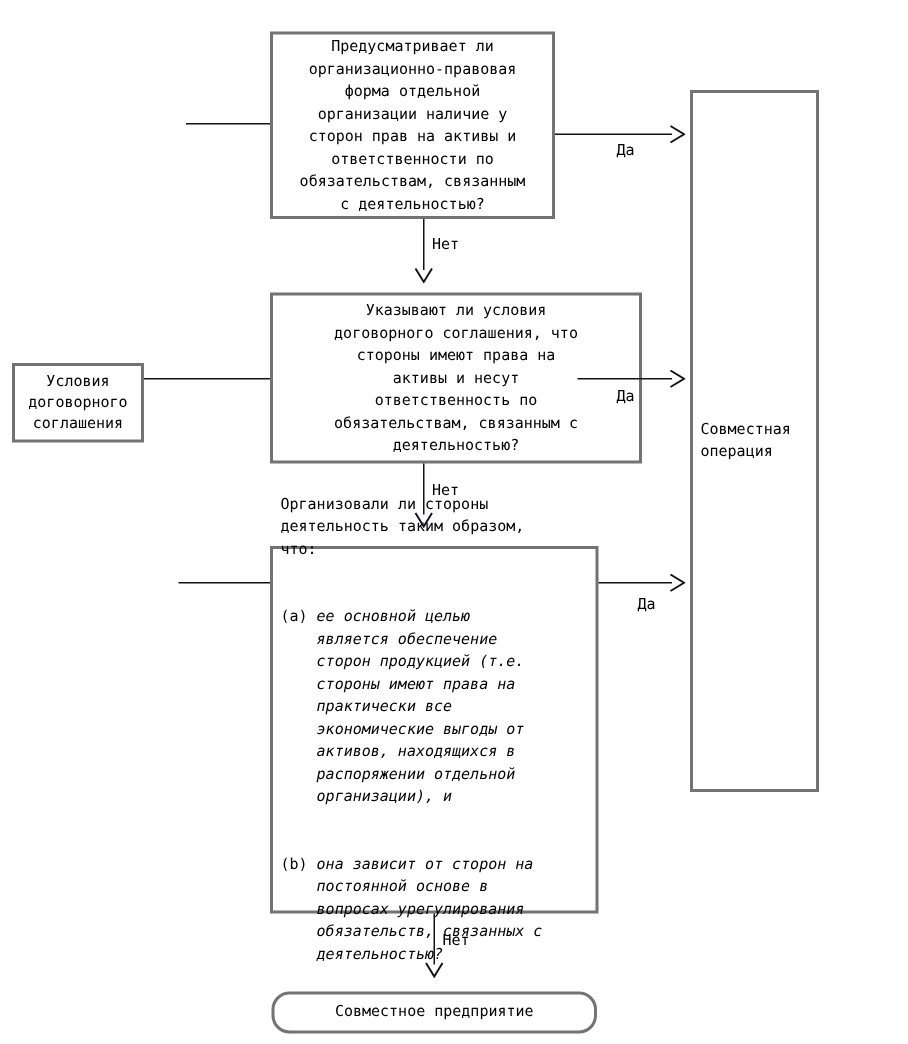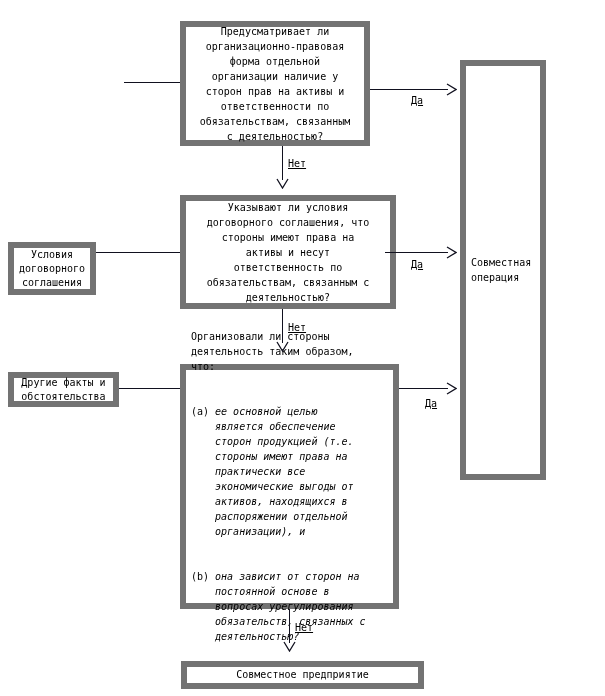--- a/index.html
+++ b/index.html
@@ -11,21 +11,21 @@
     position: relative;
     width: 605px;
     height: 696px;
     background: #ffffff;
     font-family: "DejaVu Sans Mono", "Liberation Mono", monospace;
     overflow: hidden;
   }
   .box {
     position: absolute;
     box-sizing: border-box;
-    border: 6px solid #737373;
+    border: 2px solid #737373;
     background: #ffffff;
     display: flex;
     align-items: center;
     justify-content: center;
     color: #000000;
     font-size: 10px;
     line-height: 14px;
     text-align: center;
     white-space: pre-wrap;
     letter-spacing: 0px;
@@ -61,21 +61,20 @@
     width: 11px;
     height: 13px;
   }
   .edge-label {
     position: absolute;
     color: #000000;
     font-size: 10px;
     line-height: 12px;
     font-family: "DejaVu Sans Mono", "Liberation Mono", monospace;
     white-space: nowrap;
-    text-decoration: underline;
   }
   .list-row {
     display: flex;
     align-items: flex-start;
   }
   .list-marker {
     flex: 0 0 auto;
     white-space: pre;
   }
   .list-text {
@@ -92,41 +91,37 @@
 
 <div id="canvas">
 
 
   <div class="box" style="left:8px; top:226px; width:88px; height:53px;margin-top:16px;">
     <span>Условия
 договорного
 соглашения</span>
   </div>
 
-  <div class="box" style="left:8px; top:372px; width:111px; height:35px;">
-    <span>Другие факты и
-обстоятельства</span>
-  </div>
 
   <div class="line-h" style="left:124px; top:82px; width:57px;"></div>
   <div class="line-h" style="left:96px; top:252px; width:85px;"></div>
   <div class="line-h" style="left:119px; top:388px; width:62px;"></div>
 
   <div class="box" style="left:180px; top:21px; width:190px; height:125px; font-size:10px; line-height:15px;">
     <span>Предусматривает ли
 организационно-правовая
 форма отдельной
 организации наличие у
 сторон прав на активы и
 ответственности по
 обязательствам, связанным
 с деятельностью?</span>
   </div>
 
-  <div class="box" style="left:180px; top:195px; width:216px; height:114px; font-size:10px; line-height:15px;">
+  <div class="box" style="left:180px; top:195px; width:248px; height:114px; font-size:10px; line-height:15px;">
     <span>Указывают ли условия
 договорного соглашения, что
 стороны имеют права на
 активы и несут
 ответственность по
 обязательствам, связанным с
 деятельностью?</span>
   </div>
 
   <div class="box left-align" style="left:180px; top:364px; width:219px; height:245px; font-size:10px; line-height:15px;">
@@ -186,22 +181,22 @@
     <polyline points="1,1 10,6.5 1,12" fill="none" stroke="#11111f" stroke-width="1.3"></polyline>
   </svg>
   <div class="edge-label" style="left:411px; top:259px;">Да</div>
 
   <div class="line-h" style="left:399px; top:388px; width:49px;"></div>
   <svg class="arrow-right" style="left:446px; top:382px;" viewBox="0 0 11 13">
     <polyline points="1,1 10,6.5 1,12" fill="none" stroke="#11111f" stroke-width="1.3"></polyline>
   </svg>
   <div class="edge-label" style="left:425px; top:398px;">Да</div>
 
-  <div class="box tall-center" style="left:460px; top:60px; width:86px; height:420px; font-size:10px; line-height:15px;">
+  <div class="box tall-center" style="left:460px; top:60px; width:86px; height:468px; font-size:10px; line-height:15px;">
     <span style="white-space:pre-wrap;">Совместная
 операция</span>
   </div>
 
-  <div class="box" style="left:181px; top:661px; width:243px; height:28px; font-size:10px;">
+  <div class="box" style="left:181px; top:661px; width:217px; height:28px; font-size:10px;border-radius:12px;">
     <span>Совместное предприятие</span>
   </div>
 
 </div>
 
 </body></html>

